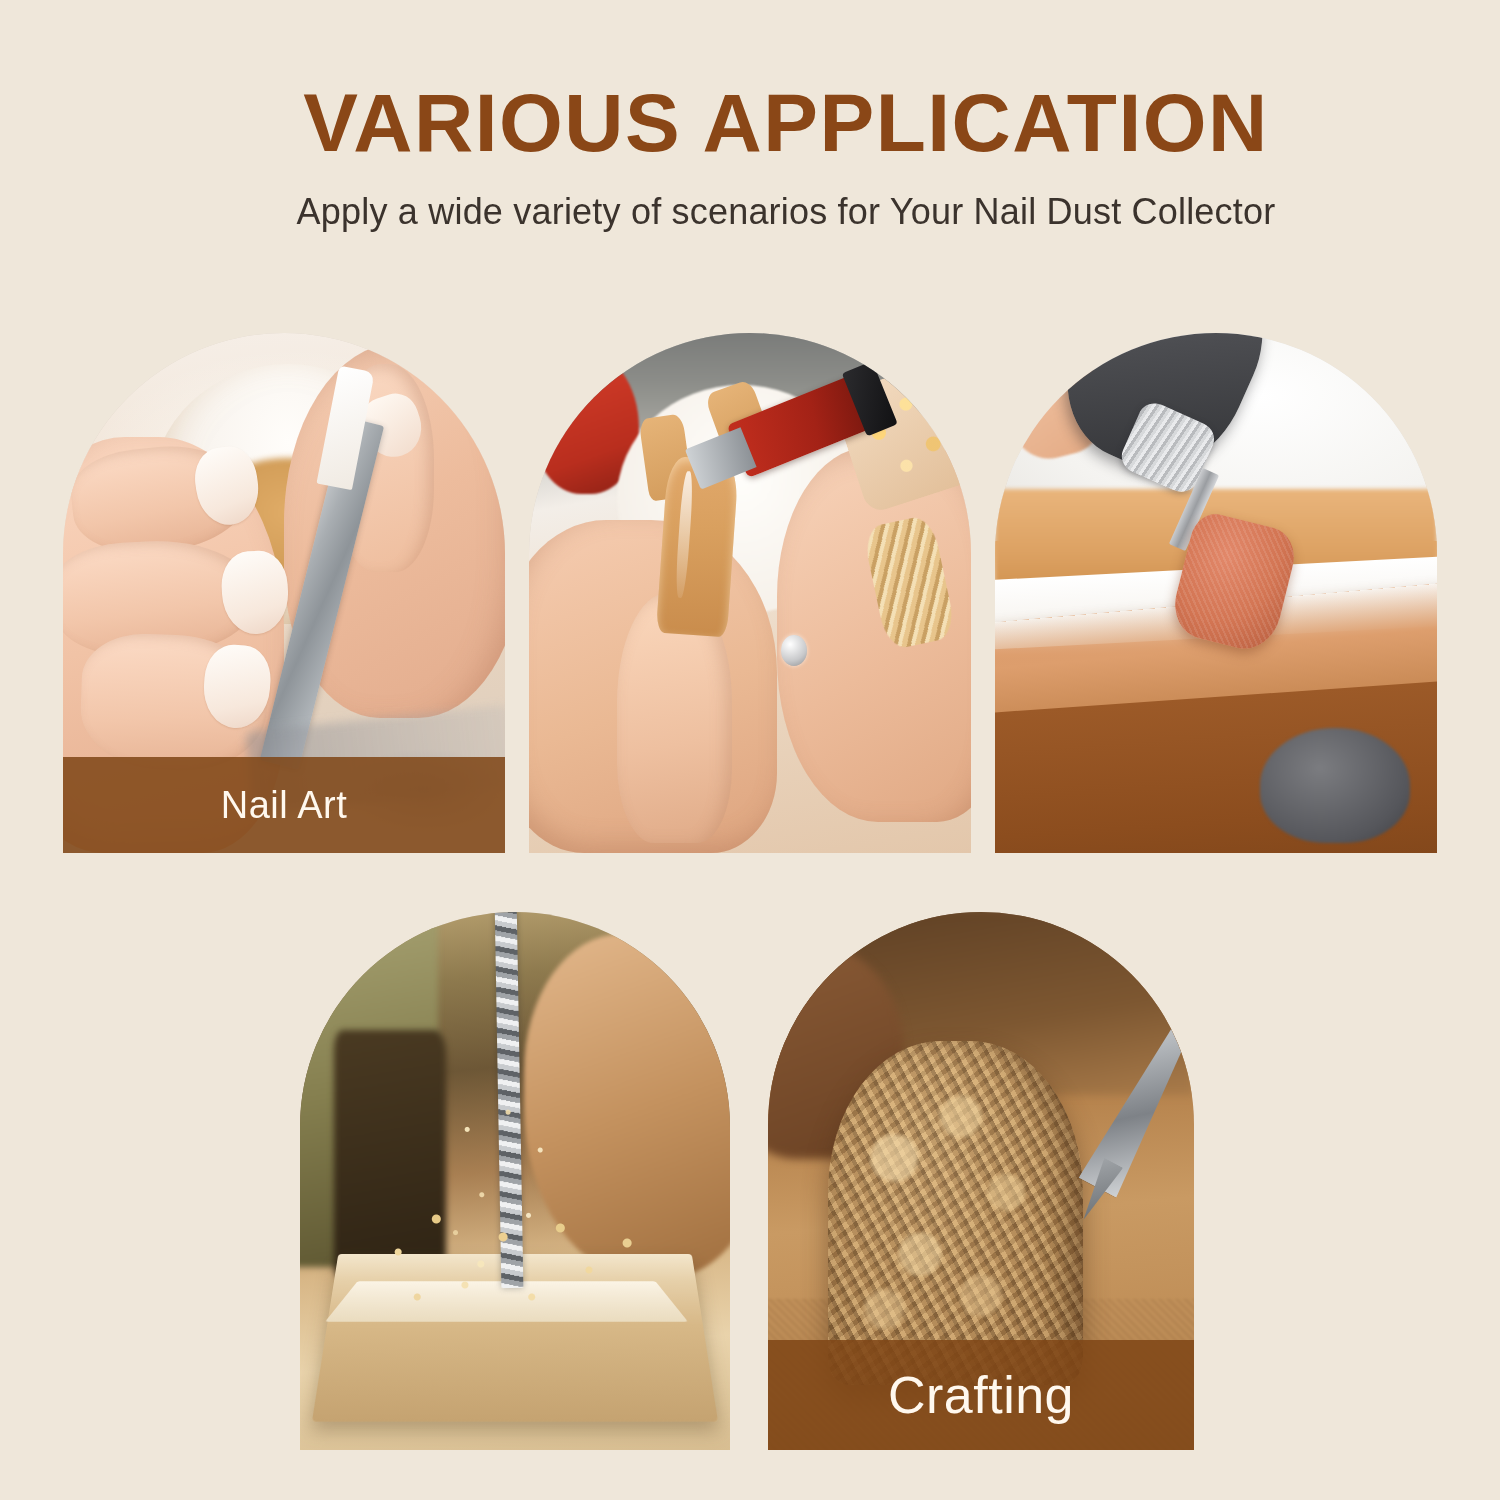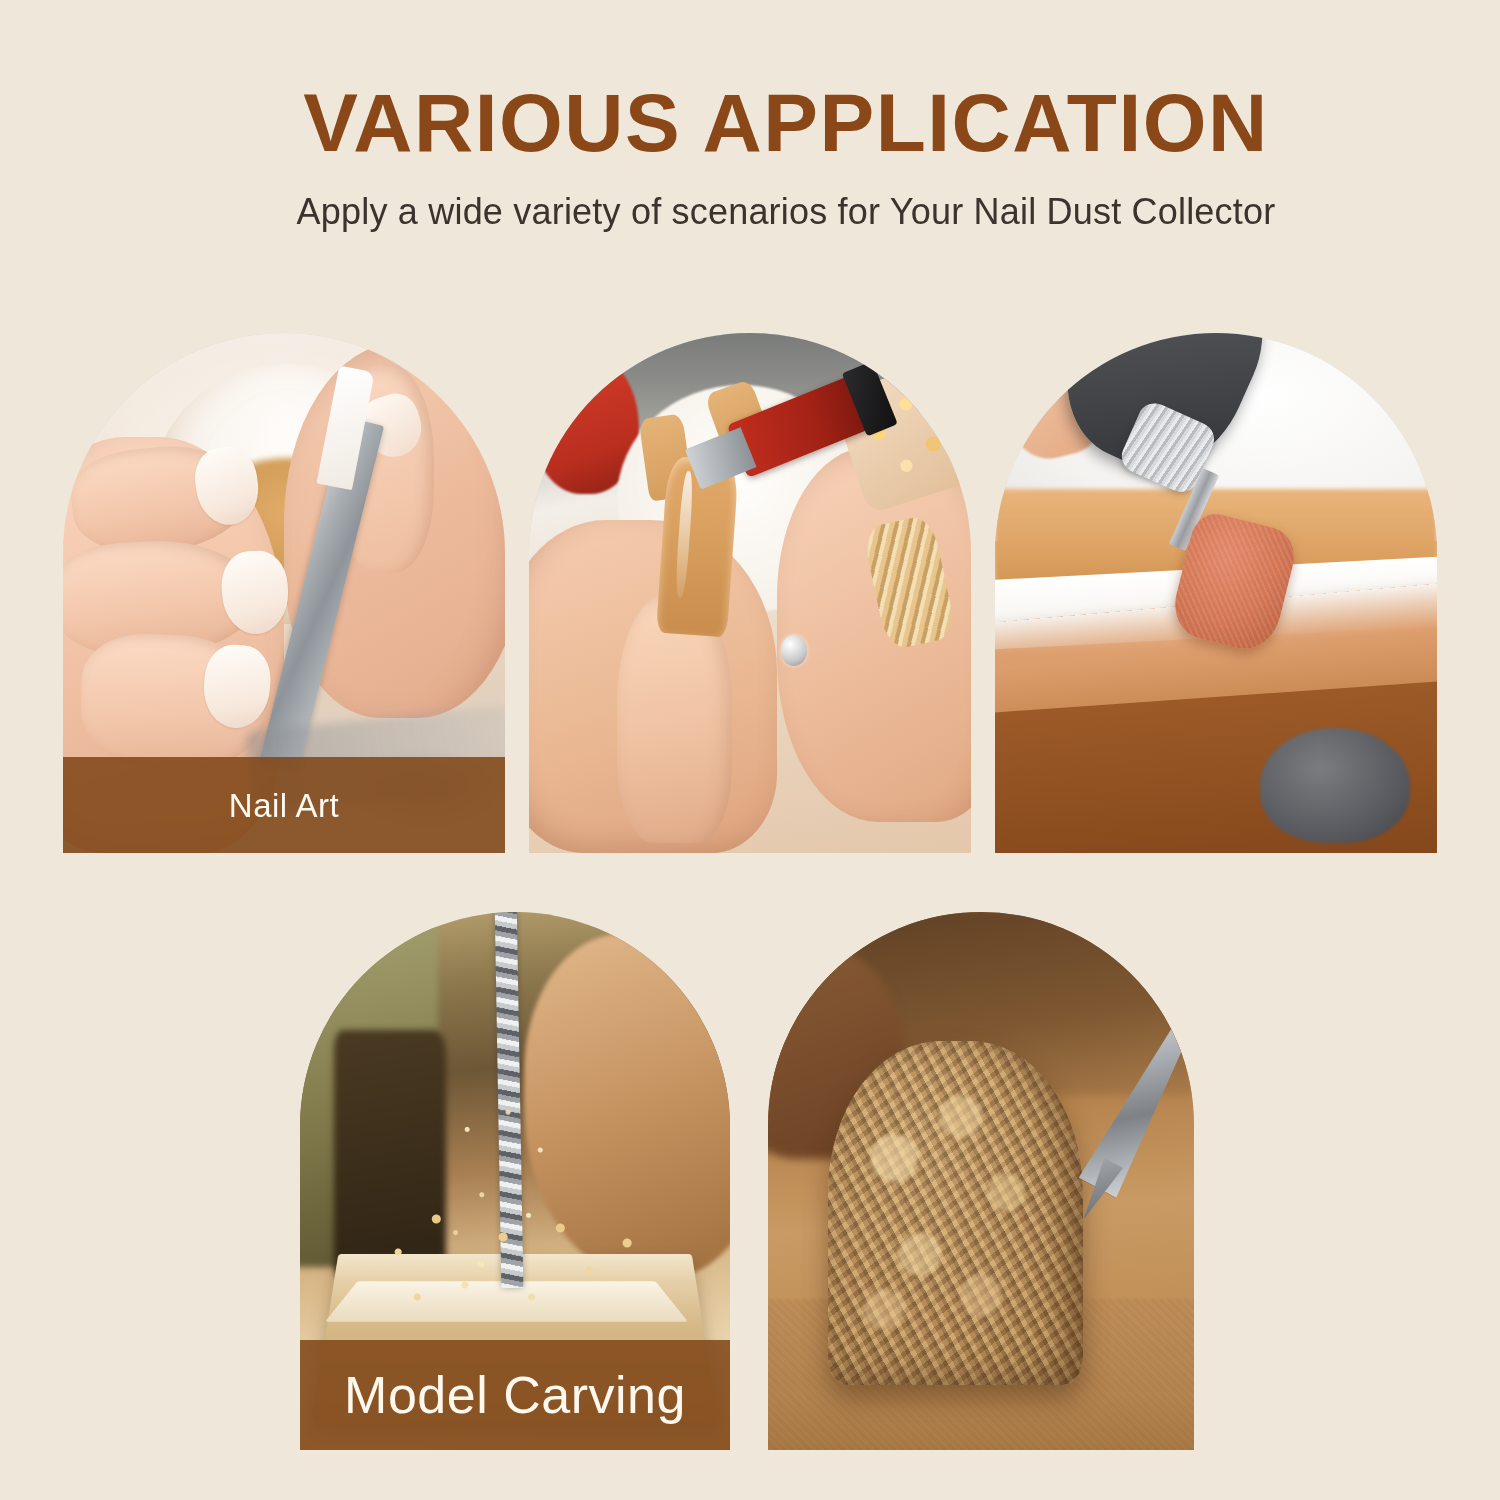--- a/index.html
+++ b/index.html
@@ -99,21 +99,21 @@
     height: 96px;
     background: rgba(127, 70, 22, 0.86);
     display: flex;
     align-items: center;
     justify-content: center;
   }
   .row-bottom .caption-bar { height: 110px; }
 
   .caption-label {
     color: #FFF8EE;
-    font-size: 33px;
+    font-size: 38px;
     font-weight: 400;
     letter-spacing: 0.5px;
     line-height: 1;
     white-space: nowrap;
   }
   .row-bottom .caption-label { font-size: 52px; }
 
   
   .ph-nailart {
     background:
@@ -688,31 +688,31 @@
       <div class="photo ph-carving">
         <div class="mc-bg-left"></div>
         <div class="mc-bg-dark"></div>
         <div class="mc-hand"></div>
         <div class="mc-wood"></div>
         <div class="mc-wood-top"></div>
         <div class="mc-bit"></div>
         <div class="mc-chips"></div>
         <div class="mc-dust"></div>
       </div>
-      <div class="caption-bar">
-        <span class="caption-label">Model Carving</span>
-      </div>
     </div>
 
     <div class="card card-crafting">
       <div class="photo ph-crafting">
         <div class="cr-bg-blur"></div>
         <div class="cr-hand"></div>
         <div class="cr-ground"></div>
         <div class="cr-block"></div>
         <div class="cr-tool"></div>
         <div class="cr-tool-tip"></div>
       </div>
+      <div class="caption-bar">
+        <span class="caption-label">Crafting</span>
+      </div>
     </div>
 
   </div>
 
 </div>
 
 </body></html>

